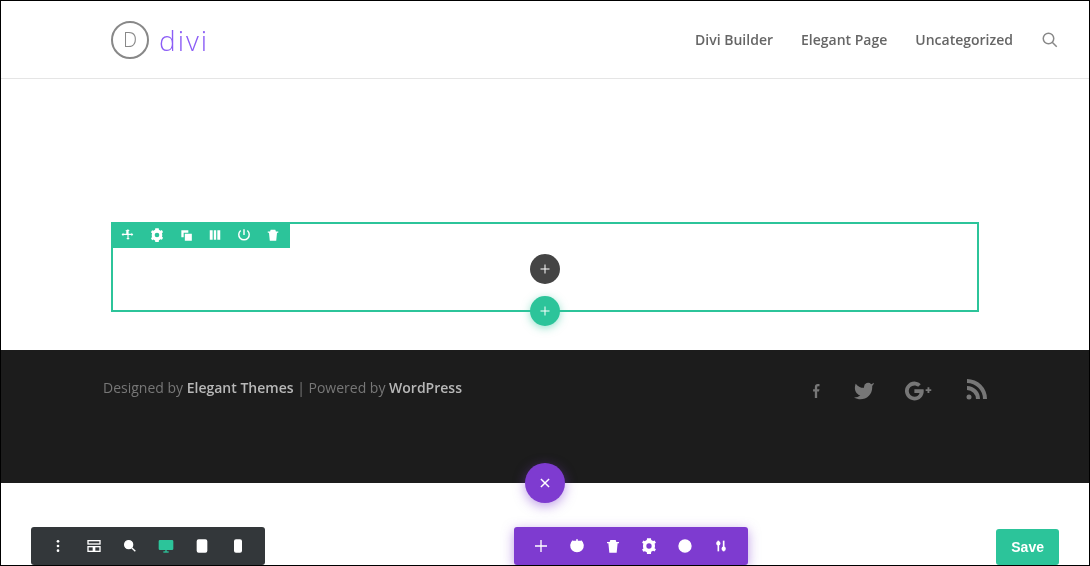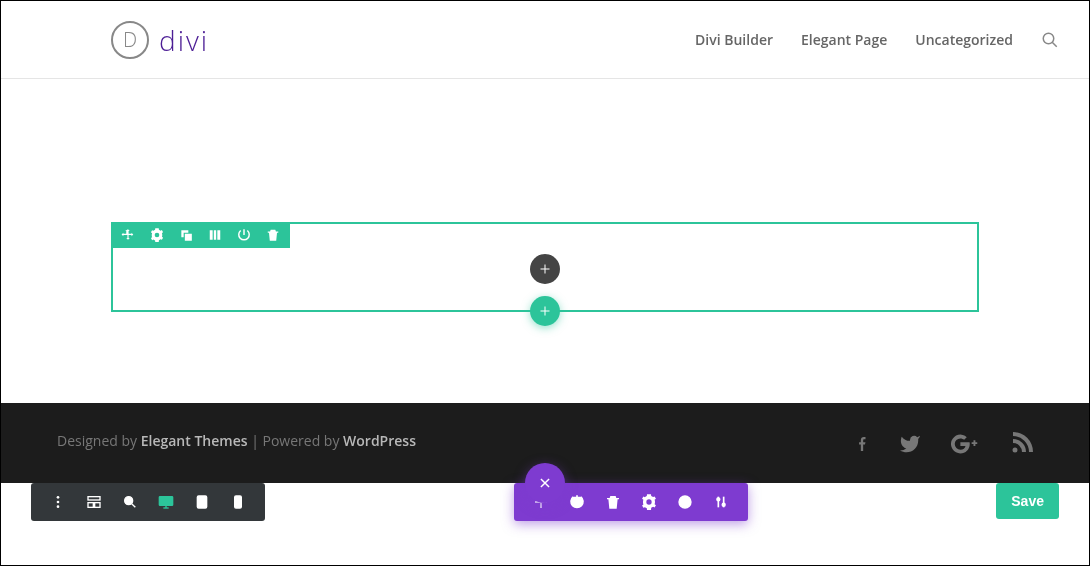--- a/index.html
+++ b/index.html
@@ -1,47 +1,47 @@
 <!DOCTYPE html>
 <html><head>
   <meta charset="utf-8">
   <style>
     * { margin: 0; padding: 0; box-sizing: border-box; }
     body { font-family: 'Open Sans', Arial, sans-serif; width: 1090px; height: 566px; background: #fff; border: 1px solid #000; position: relative; overflow: hidden; }
     
     .header { height: 78px; background: #fff; border-bottom: 1px solid #e5e5e5; display: flex; align-items: center; justify-content: space-between; padding: 0 30px 0 110px; }
     .logo { display: flex; align-items: center; gap: 10px; }
     .logo-circle { width: 38px; height: 38px; border: 2px solid #888; border-radius: 50%; display: flex; align-items: center; justify-content: center; color: #888; font-size: 20px; font-weight: 300; }
-    .logo-text { color: #4c1d95; font-size: 28px; font-weight: 300; letter-spacing: 2px; }
+    .logo-text { color: #8b5cf6; font-size: 28px; font-weight: 300; letter-spacing: 2px; }
     .nav { display: flex; align-items: center; gap: 28px; }
     .nav-item { color: #666; font-size: 14px; font-weight: 600; text-decoration: none; }
     .search-icon { width: 18px; height: 18px; cursor: pointer; }
 
     .canvas { position: absolute; top: 78px; left: 0; right: 0; bottom: 186px; background: #fff; }
     
     .section { position: absolute; top: 143px; left: 110px; right: 110px; height: 90px; border: 2px solid #2cc49a; background: #fff; }
     .section-toolbar { position: absolute; top: -2px; left: -2px; background: #2cc49a; display: flex; align-items: center; padding: 6px 8px; gap: 11px; }
     .section-toolbar svg { width: 14px; height: 14px; fill: #fff; cursor: pointer; display: block; }
     .section-toolbar .tb-item { display: flex; align-items: center; justify-content: center; width: 18px; }
 
     .add-gray { position: absolute; width: 30px; height: 30px; background: #444; border-radius: 50%; display: flex; align-items: center; justify-content: center; left: 50%; transform: translateX(-50%); top: 30px; cursor: pointer; }
     .add-gray svg { width: 12px; height: 12px; fill: #fff; }
     .add-teal { position: absolute; width: 30px; height: 30px; background: #2cc49a; border-radius: 50%; display: flex; align-items: center; justify-content: center; left: 50%; transform: translateX(-50%); bottom: -16px; cursor: pointer; box-shadow: 0 2px 8px rgba(44,196,154,0.5); }
     .add-teal svg { width: 12px; height: 12px; fill: #fff; }
 
-    .footer { position: absolute; bottom: 82px; left: 0; right: 0; height: 80px; background: #1c1c1c; display: flex; align-items: flex-start; justify-content: space-between; padding: 28px 56px 0; }
+    .footer { position: absolute; bottom: 82px; left: 0; right: 0; height: 133px; background: #1c1c1c; display: flex; align-items: flex-start; justify-content: space-between; padding: 28px 102px 0; }
     .footer-text { color: #777; font-size: 14px; }
     .footer-text .strong { color: #b8b8b8; font-weight: 600; }
     .social { display: flex; gap: 28px; align-items: center; }
     .social svg { fill: #777; cursor: pointer; }
 
     .purple-close { position: absolute; bottom: 82px; left: 50%; transform: translate(-50%, 50%); width: 40px; height: 40px; background: #7e3bd0; border-radius: 50%; display: flex; align-items: center; justify-content: center; cursor: pointer; box-shadow: 0 3px 12px rgba(126,59,208,0.5); z-index: 5; }
     .purple-close svg { width: 14px; height: 14px; stroke: #fff; stroke-width: 2.5; fill: none; }
 
-    .bottom-bar { position: absolute; bottom: 0; left: 0; right: 0; height: 82px; background: #fff; display: flex; align-items: flex-start; justify-content: space-between; padding: 0 30px; }
+    .bottom-bar { position: absolute; bottom: 0; left: 0; right: 0; height: 82px; background: #fff; display: flex; align-items: flex-end; justify-content: space-between; padding: 0 30px; }
     .bb-left { background: #33373a; display: flex; align-items: center; padding: 8px 10px; border-radius: 3px; gap: 2px; }
     .bb-item { width: 34px; height: 22px; display: flex; align-items: center; justify-content: center; cursor: pointer; }
     .bb-item svg { fill: #fff; width: 16px; height: 16px; }
     .bb-item.active svg { fill: #2cc49a; }
     .bb-center { background: #7e3bd0; display: flex; align-items: center; padding: 8px 10px; border-radius: 3px; gap: 2px; box-shadow: 0 3px 12px rgba(126,59,208,0.5); }
     .bb-center .bb-item svg { fill: #fff; }
     .bb-right { }
     .save-btn { background: #2cc49a; color: #fff; border: none; padding: 10px 15px; font-size: 14px; font-weight: 600; border-radius: 3px; cursor: pointer; }
   </style>
 </head>

